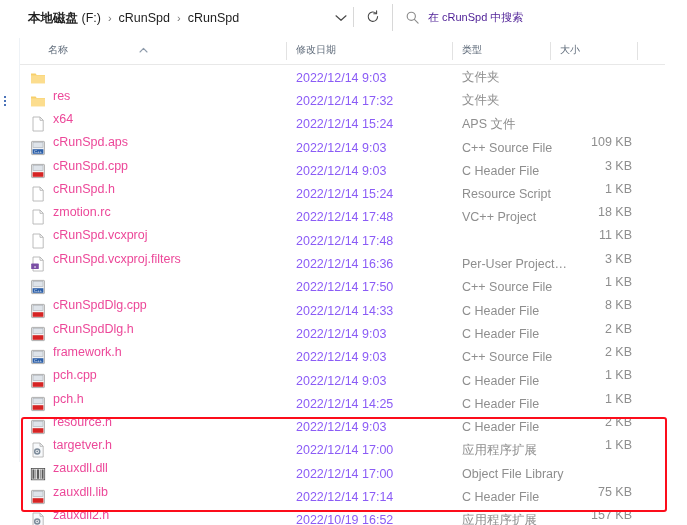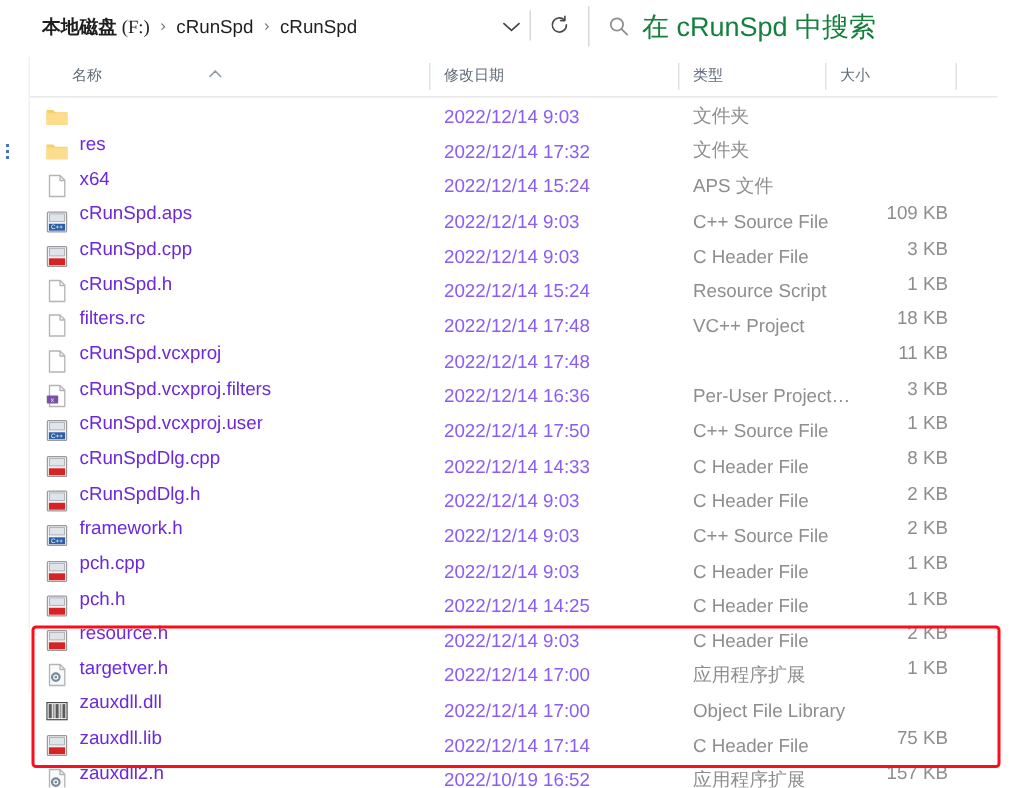--- a/index.html
+++ b/index.html
@@ -31,21 +31,20 @@
     margin-left: 28px;
     font-size: 12.5px;
     color: #2b2b2b;
     white-space: nowrap;
   }
   .crumb {
     color: #1f1f1f;
   }
   .crumb.first {
     font-weight: bold;
-    font-family: Liberation Serif, serif;
   }
   .crumb.first .drive {
     font-weight: normal;
   }
   .crumb-sep {
     color: #767676;
     margin: 0 7px;
     font-size: 11px;
     display: inline-block;
     transform: translateY(-0.5px);
@@ -76,22 +75,22 @@
     display: flex;
     align-items: center;
   }
   .search-icon {
     margin-left: 12px;
     width: 14px; height: 14px;
     display: flex; align-items: center; justify-content: center;
   }
   .search-text {
     margin-left: 9px;
-    font-size: 18px;
-    color: #15803d;
+    font-size: 11px;
+    color: #4c1d95;
     white-space: nowrap;
   }
 
   
   #col-headers {
     position: absolute;
     left: 20px; top: 38px;
     width: 667px; height: 26px;
     background: #ffffff;
   }
@@ -155,21 +154,21 @@
   }
   .cell-icon {
     position: absolute;
     left: 10px; top: 50%;
     transform: translateY(-50%);
     width: 16px; height: 16px;
   }
   .cell-name {
     position: absolute;
     left: 33px;
-    color: #6d28d9;
+    color: #ec4899;
     white-space: nowrap;
     overflow: hidden;
     margin-top: 36px;
   }
   .cell-date {
     position: absolute;
     left: 276px;
     color: #8b5cf6;
     white-space: nowrap;
   }
@@ -330,21 +329,21 @@
       <div class="cell-type">C Header File</div>
       <div class="cell-size">1 KB</div>
     </div>
     <div class="row">
       <span class="cell-icon">
         <svg class="ic" viewBox="0 0 16 16">
           <path d="M3 1 h7 l3.2 3.2 V15 H3 Z" fill="#ffffff" stroke="#b4b4b4" stroke-width="0.9" stroke-linejoin="round"></path>
           <path d="M10 1 v3.3 h3.2" fill="none" stroke="#b4b4b4" stroke-width="0.9" stroke-linejoin="round"></path>
         </svg>
       </span>
-      <div class="cell-name">filters.rc</div>
+      <div class="cell-name">zmotion.rc</div>
       <div class="cell-date">2022/12/14 15:24</div>
       <div class="cell-type">Resource Script</div>
       <div class="cell-size">18 KB</div>
     </div>
     <div class="row">
       <span class="cell-icon">
         <svg class="ic" viewBox="0 0 16 16">
           <path d="M3 1 h7 l3.2 3.2 V15 H3 Z" fill="#ffffff" stroke="#b4b4b4" stroke-width="0.9" stroke-linejoin="round"></path>
           <path d="M10 1 v3.3 h3.2" fill="none" stroke="#b4b4b4" stroke-width="0.9" stroke-linejoin="round"></path>
         </svg>
@@ -367,21 +366,20 @@
     </div>
     <div class="row">
       <span class="cell-icon">
         <svg class="ic" viewBox="0 0 16 16">
           <path d="M3 1 h7 l3.2 3.2 V15 H3 Z" fill="#ffffff" stroke="#b4b4b4" stroke-width="0.9" stroke-linejoin="round"></path>
           <path d="M10 1 v3.3 h3.2" fill="none" stroke="#b4b4b4" stroke-width="0.9" stroke-linejoin="round"></path>
           <rect x="1.2" y="7.6" width="7.6" height="5.4" rx="0.6" fill="#7a4fa5"></rect>
           <text x="5" y="12" font-size="4.4" fill="#ffffff" text-anchor="middle" font-family="Liberation Sans, sans-serif">x</text>
         </svg>
       </span>
-      <div class="cell-name">cRunSpd.vcxproj.user</div>
       <div class="cell-date">2022/12/14 16:36</div>
       <div class="cell-type">Per-User Project…</div>
       <div class="cell-size">1 KB</div>
     </div>
     <div class="row">
       <span class="cell-icon">
         <svg class="ic" viewBox="0 0 16 16">
           <rect x="1.6" y="1.4" width="12.8" height="13.2" rx="0.6" fill="#f2f2f2" stroke="#9a9a9a" stroke-width="0.8"></rect>
           <rect x="3" y="2.6" width="10" height="5" fill="#dfe4ea" stroke="#a8aeb6" stroke-width="0.6"></rect>
           <rect x="2.6" y="9.2" width="10.8" height="4.6" fill="#2c5fa8"></rect>

